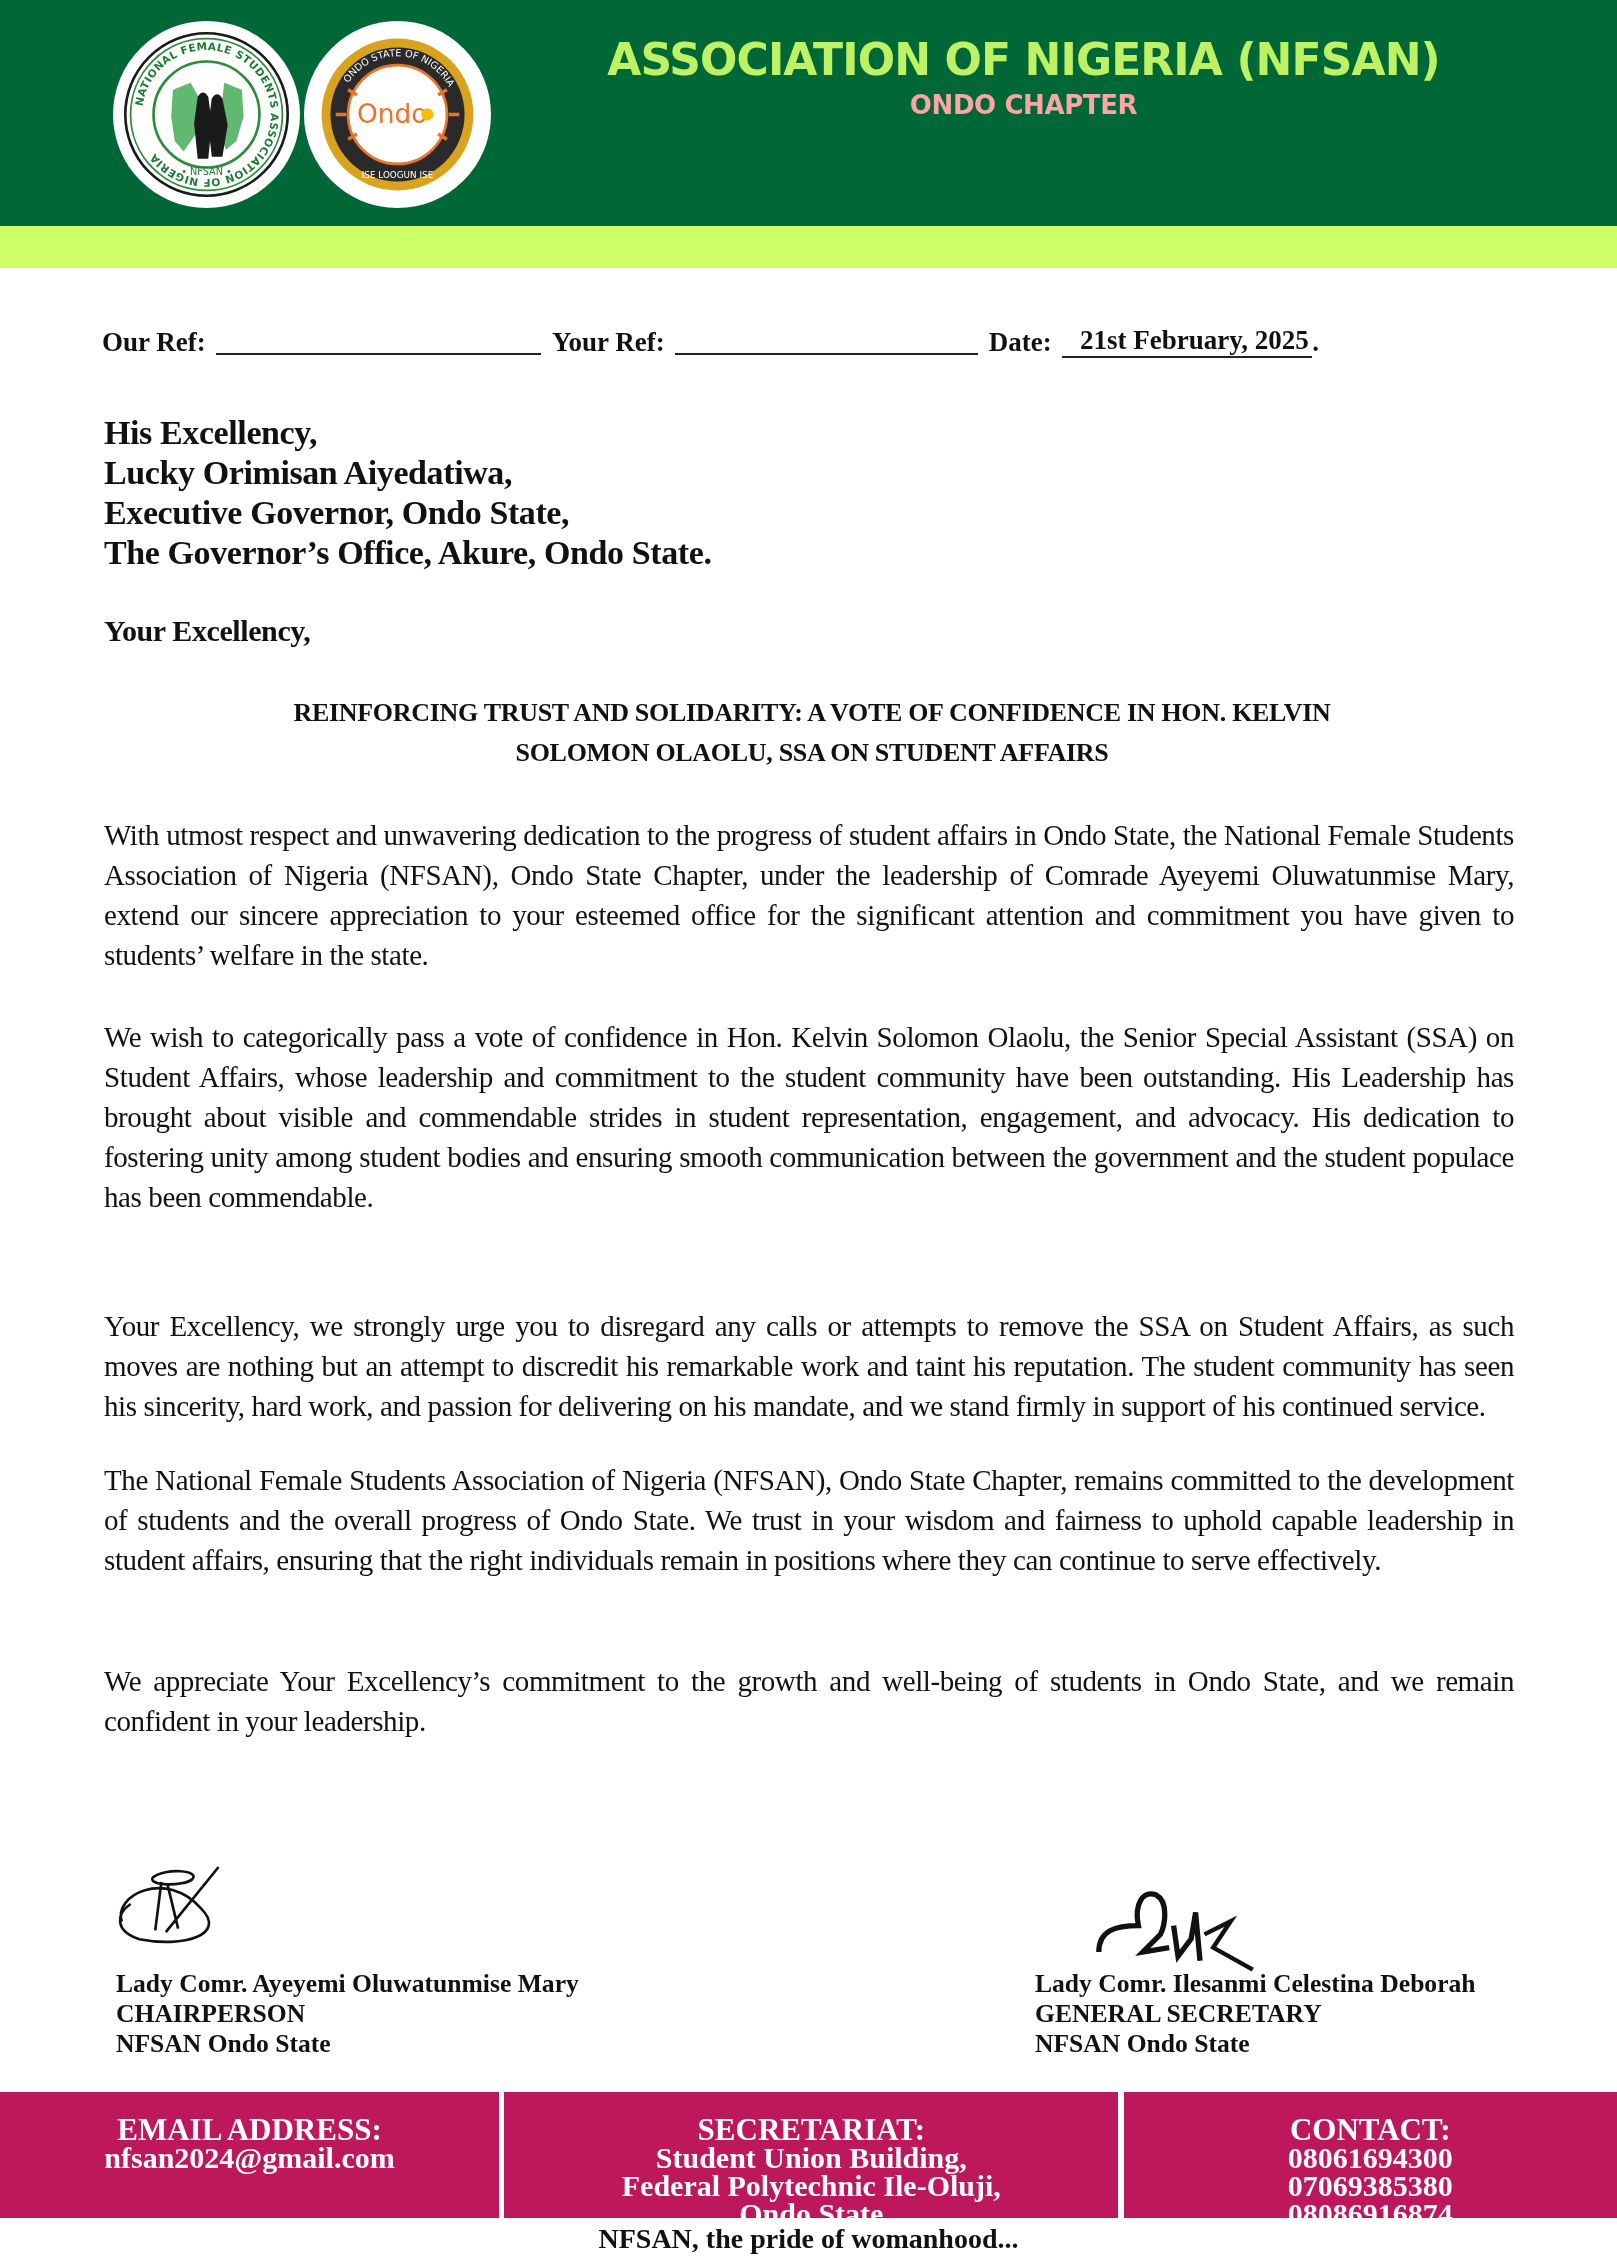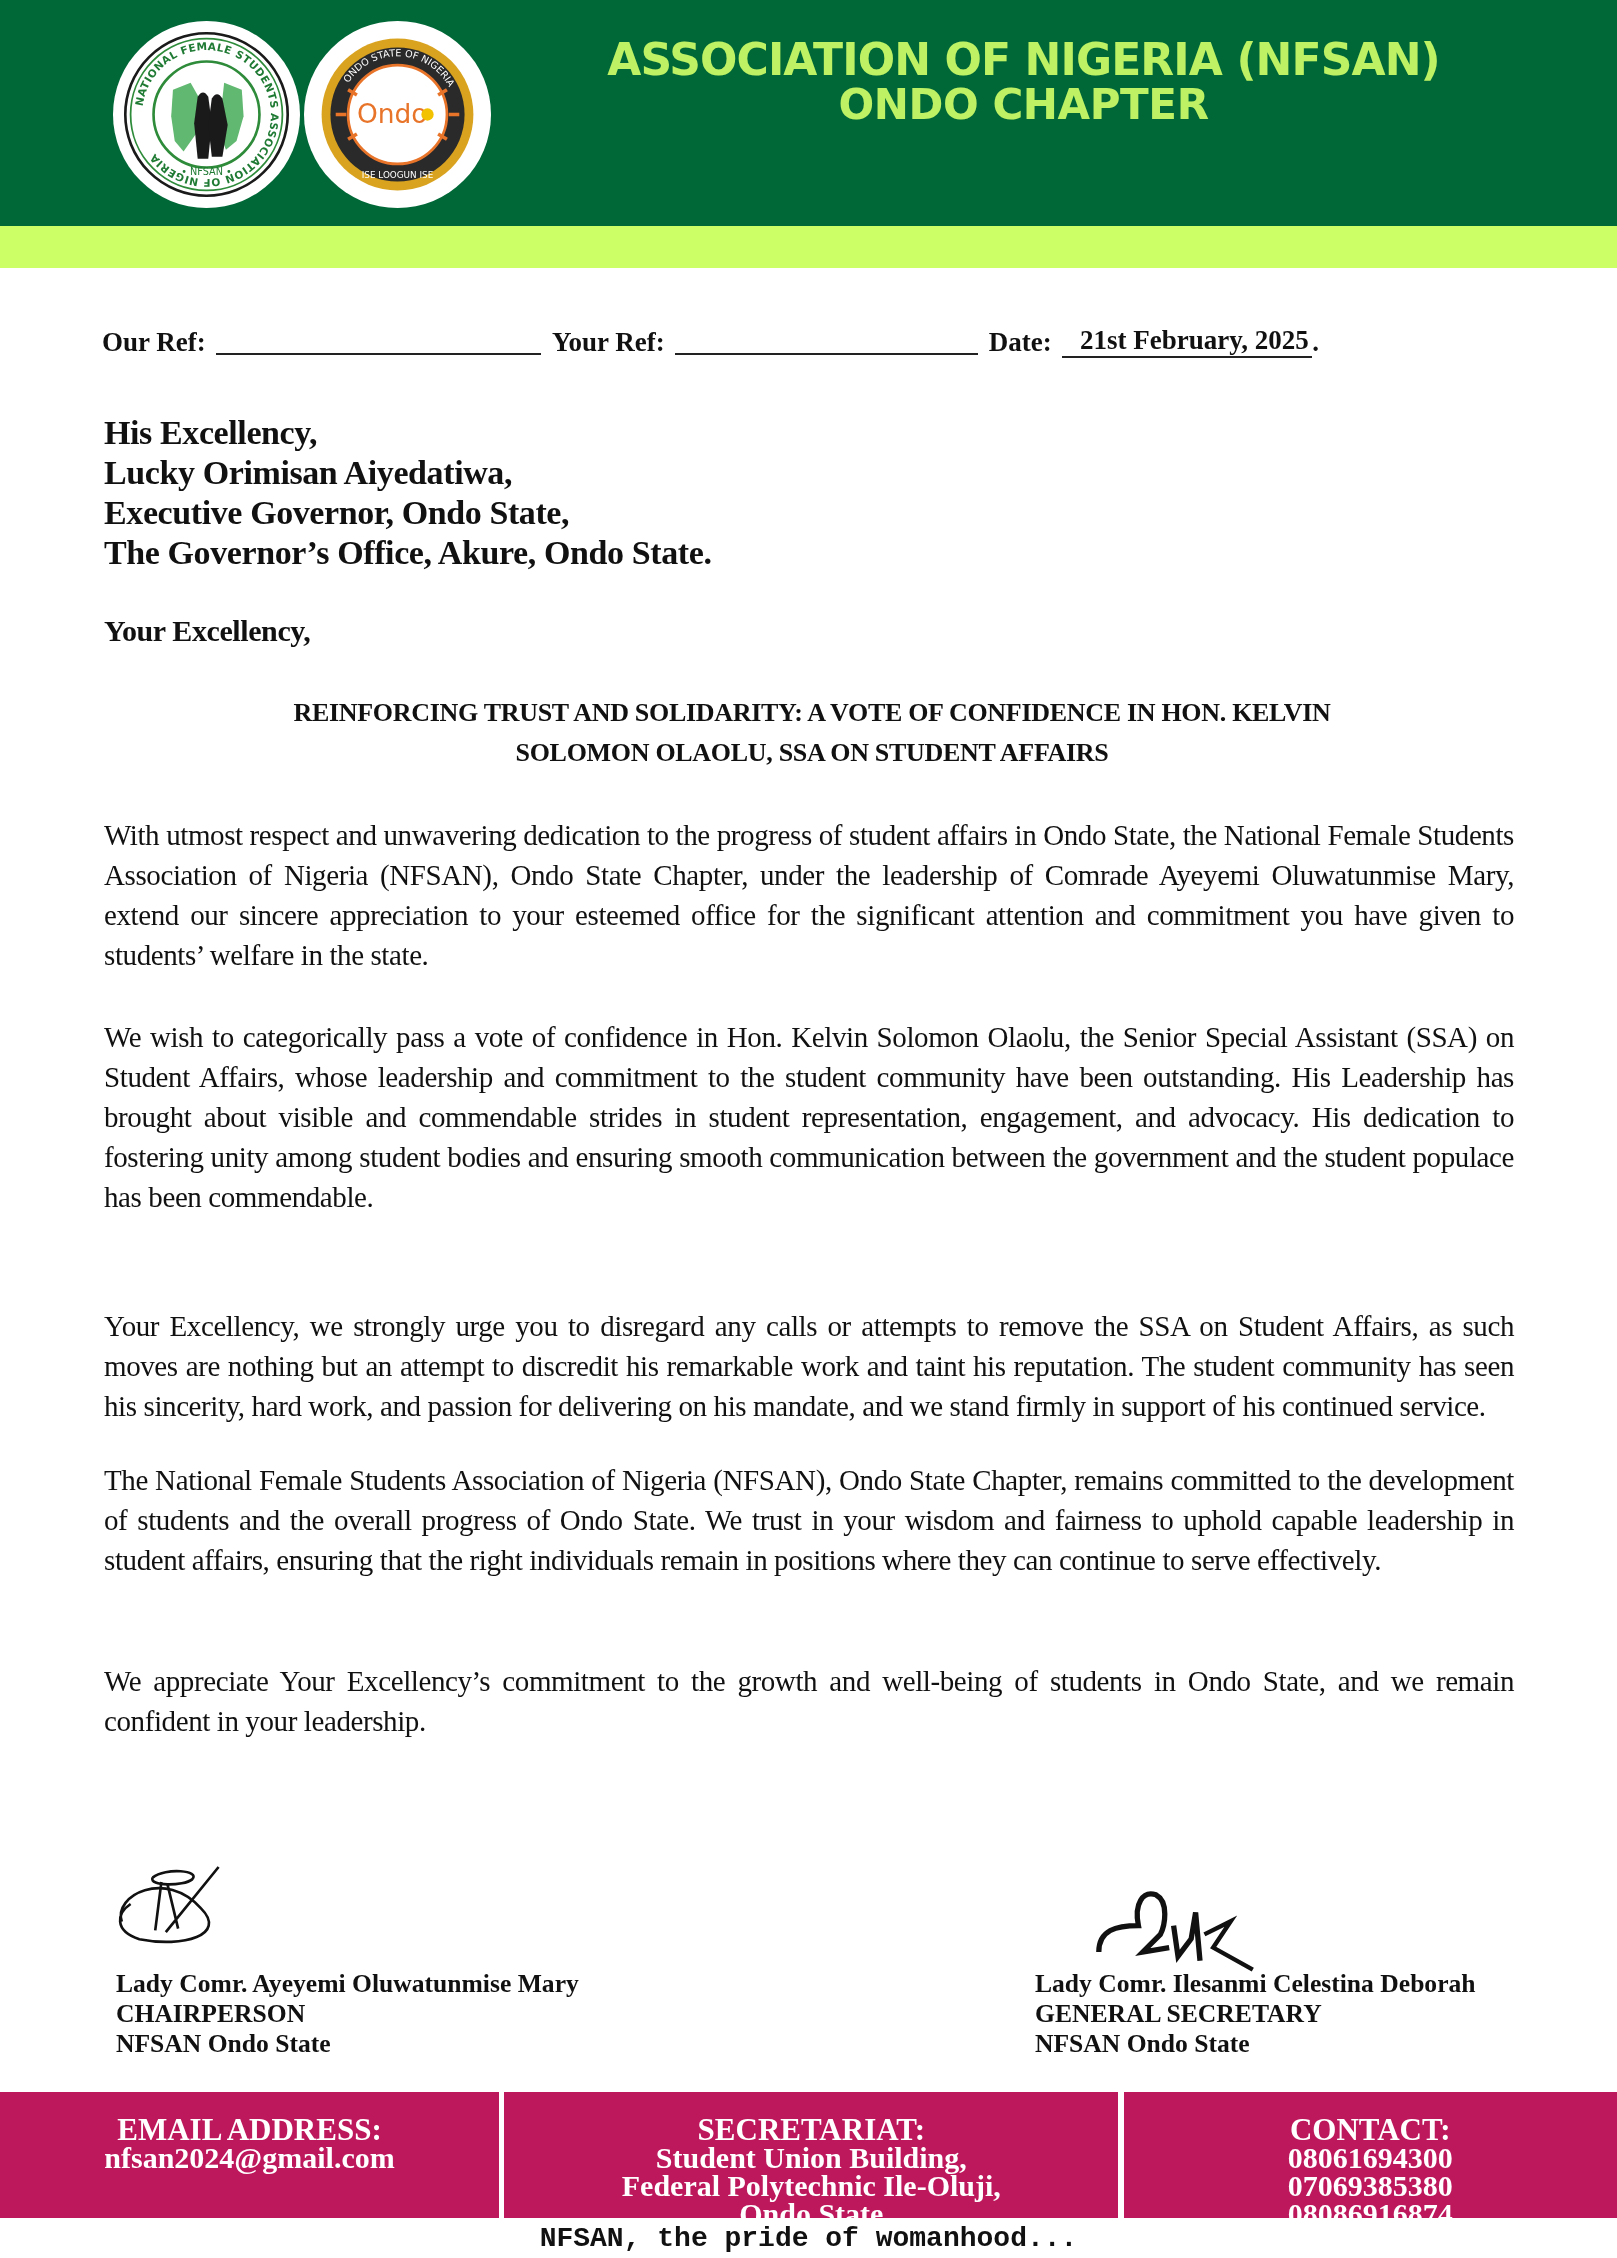--- a/index.html
+++ b/index.html
@@ -10,21 +10,21 @@
   .header { position: absolute; left: 0; top: 0; width: 1617px; height: 226px; background: #006837; }
   .accent-bar { position: absolute; left: 0; top: 226px; width: 1617px; height: 42px; background: #ccff66; }
   .logo { position: absolute; top: 21px; width: 187px; height: 187px; border-radius: 50%; background: #ffffff; display: flex; align-items: center; justify-content: center; }
   .logo-nfsan { left: 113px; }
   .logo-ondo { left: 304px; }
   .logo svg { display: block; }
 
   .title-block { position: absolute; left: 494px; top: 35px; width: 1059px; text-align: center; font-family: "DejaVu Sans", "Liberation Sans", sans-serif; font-weight: bold; }
   .title-l1 { color: #ffffff; font-size: 60px; line-height: 67px; letter-spacing: -0.9px; }
   .title-l2 { color: #bef264; font-size: 44px; line-height: 49px; letter-spacing: -0.9px; }
-  .title-l3 { color: #bef264; font-size: 42px; line-height: 42px; letter-spacing: -0.4px; text-align: center; }
+  .title-l3 { color: #fca5a5; font-size: 26px; line-height: 42px; letter-spacing: -0.4px; text-align: center; }
 
   
   .ref-row { position: absolute; left: 102px; top: 309px; width: 1429px; height: 49px; font-weight: bold; font-size: 27px; display: flex; align-items: flex-end; }
   .ref-label { white-space: nowrap; }
   .ref-line { border-bottom: 2.6px solid #222; height: 39px; margin: 0 10.6px 3.5px 10.6px; }
   .ref-date-val { border-bottom: 2.6px solid #222; padding: 0 3.5px 0 17.6px; margin-left: 10.6px; white-space: nowrap; }
 
   
   .address { position: absolute; left: 104px; top: 413px; font-weight: bold; font-size: 34px; line-height: 40px; letter-spacing: -0.4px; }
   .salutation { position: absolute; left: 104px; top: 614px; font-weight: bold; font-size: 30px; letter-spacing: -0.4px; }
@@ -46,21 +46,21 @@
   .sig-left { left: 116px; top: 1969px; }
   .sig-right { left: 1035px; top: 1969px; }
 
   
   .footer { position: absolute; left: 0; top: 2092px; width: 1617px; height: 126px; display: flex; gap: 5.3px; background: #ffffff; }
   .footer-col { background: #be185d; color: #ffffff; text-align: center; font-weight: bold; font-size: 30px; line-height: 28px; padding-top: 24px; }
   .fc-email { width: 499px; }
   .fc-sec { width: 614px; }
   .fc-contact { flex: 1; }
   .footer-col .f-head { font-size: 31px; }
-  .tagline { position: absolute; left: 0; top: 2223px; width: 1617px; text-align: center; font-weight: bold; font-size: 28px; font-family: Liberation Mono, monospace; }
+  .tagline { position: absolute; left: 0; top: 2223px; width: 1617px; text-align: center; font-weight: bold; font-size: 28px; }
 </style>
 </head>
 <body>
 
 <div class="header">
   <div class="logo logo-nfsan">
     <svg width="173" height="173" viewBox="0 0 196 196">
       <circle cx="98" cy="98" r="92" fill="#ffffff" stroke="#1a1a1a" stroke-width="3"></circle>
       <circle cx="98" cy="98" r="86" fill="none" stroke="#2e8b3a" stroke-width="2"></circle>
       <circle cx="98" cy="98" r="60" fill="#ffffff" stroke="#2e8b3a" stroke-width="3"></circle>

